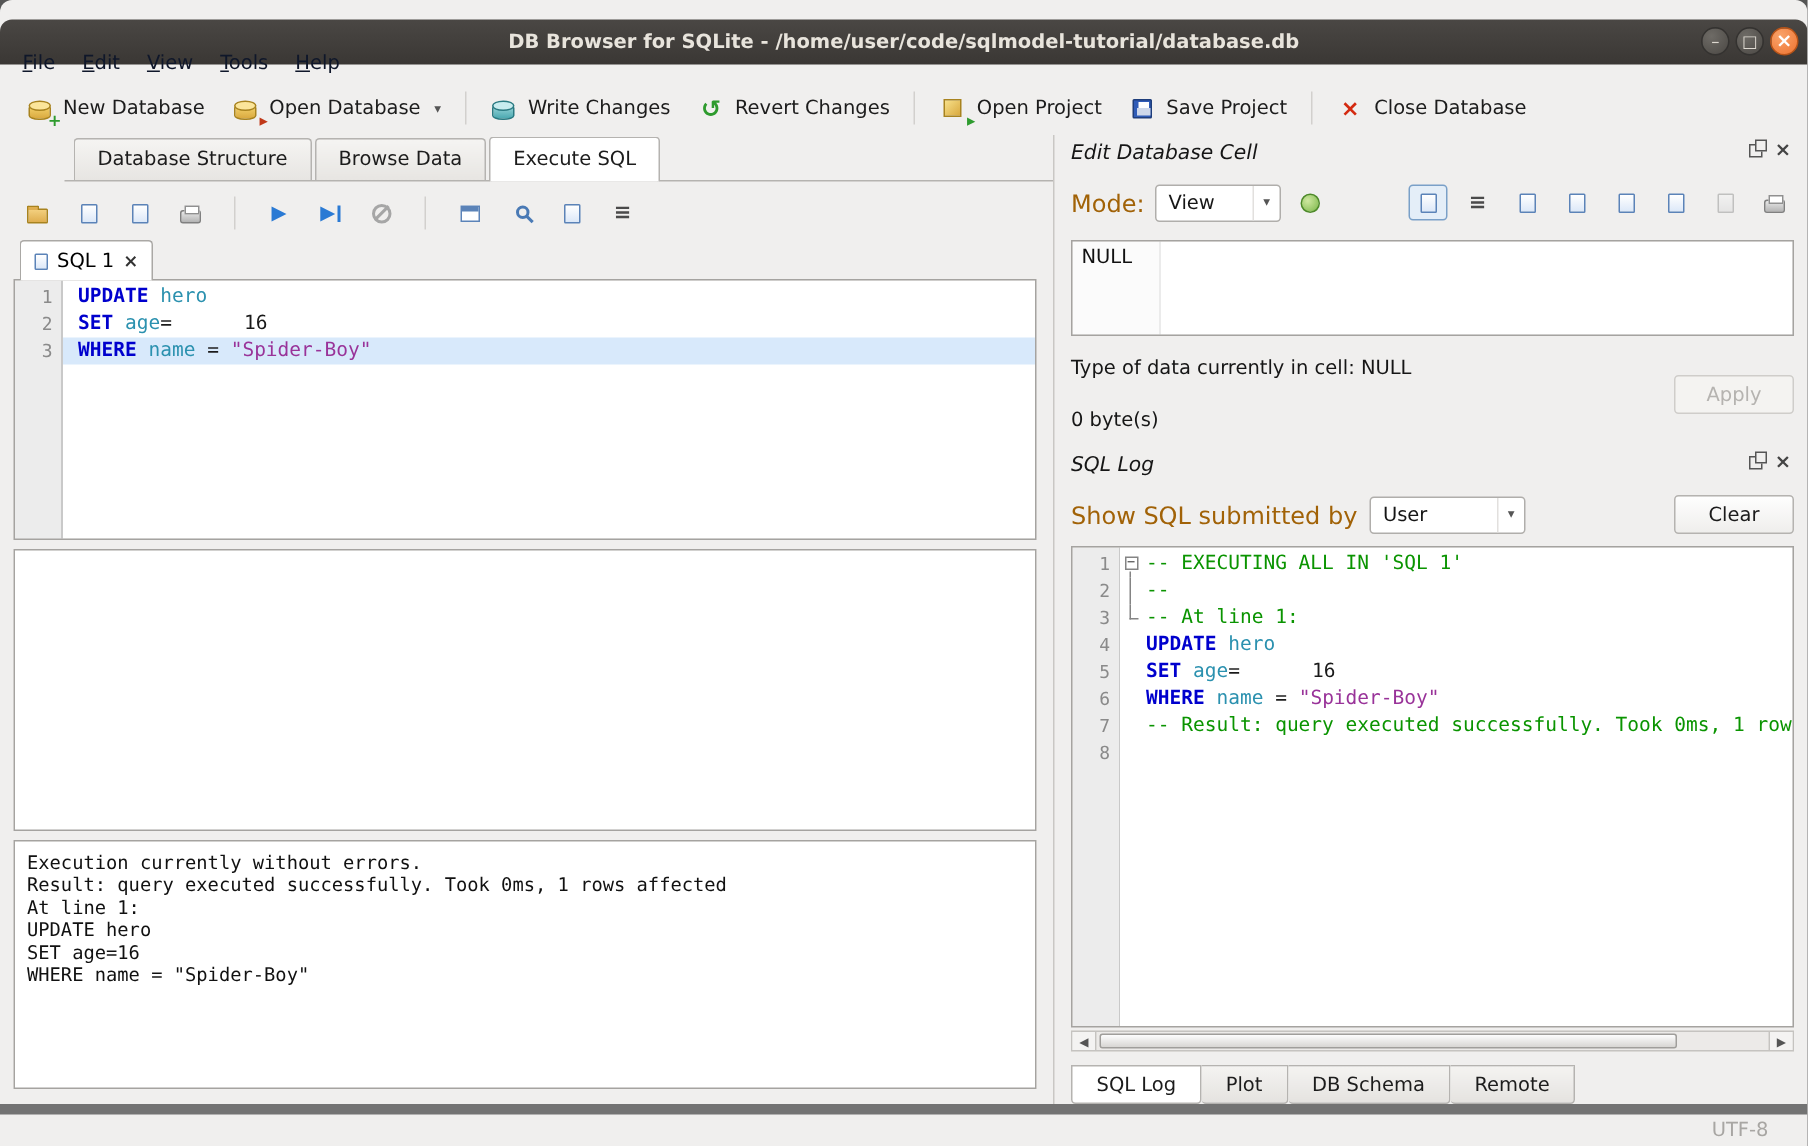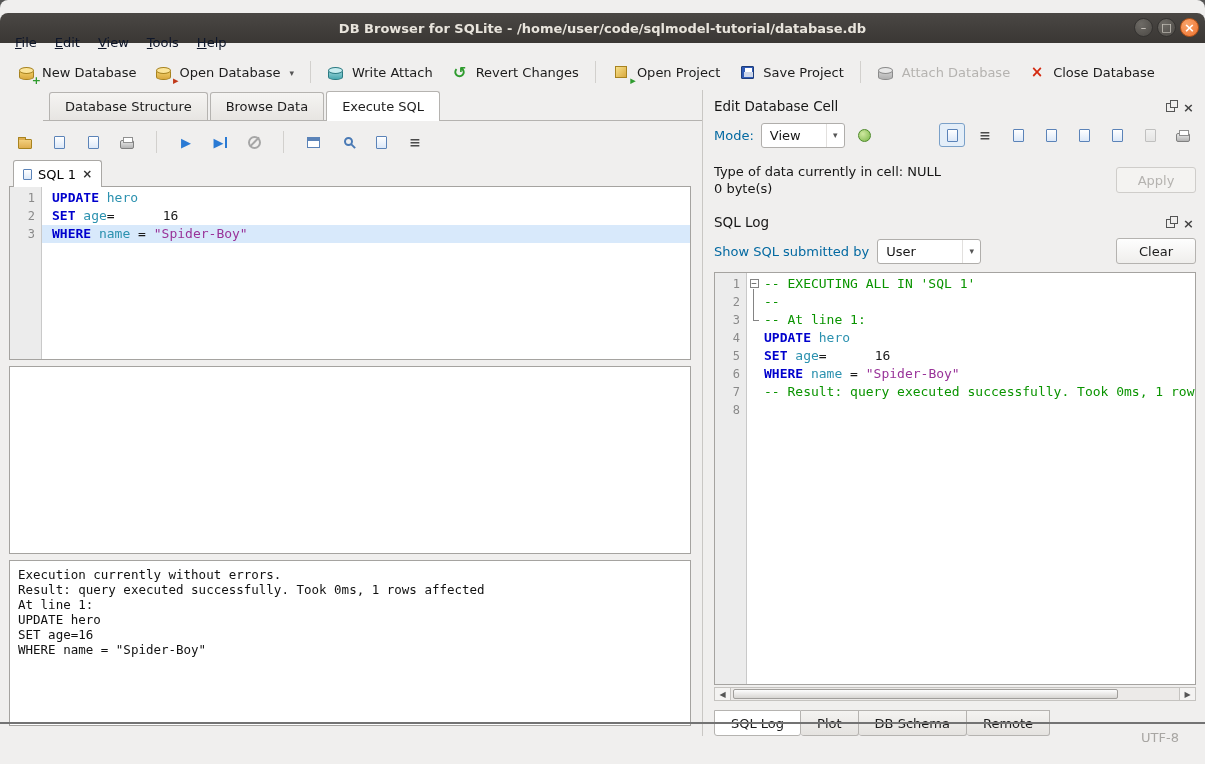--- a/index.html
+++ b/index.html
@@ -100,59 +100,59 @@
   .fold-end::before { content:""; position:absolute; left:6px; top:0; height:9px; width:5px; border-left:1px solid #848484; border-bottom:1px solid #848484; }
   .tok-kw { color:var(--c-keyword,#0000cd); font-weight:bold; }
   .tok-id { color:var(--c-identifier,#2b91af); }
   .tok-num { color:var(--c-number,#1a1a1a);margin-left:48px; }
   .tok-str { color:var(--c-string,#993399); }
   .tok-cm { color:var(--c-comment,#0a9400); }
   .tok-pl { color:#1a1a1a; }
 
   
   .right-panel { position:absolute; top:90px; left:704px; right:0; bottom:28px; display:flex; flex-direction:column; padding:2px 9px 0 10px; overflow:hidden; }
-  .panel-header { display:flex; align-items:flex-end; height:20px; margin-top:2px; }
+  .panel-header { display:flex; align-items:flex-start; height:20px; margin-top:2px;font-style:italic; }
   .panel-title { font-size:13.5px; color:#161616; }
   .ph-icons { margin-left:auto; display:flex; align-items:center; gap:8px; padding-right:2px; }
   .mode-row { display:flex; align-items:center; gap:7px; height:30px; margin-top:6px; }
-  .lbl { font-size:13px; color:#0369a1; }
+  .lbl { font-size:16px; color:#a16207; }
   .combo { display:flex; align-items:center; height:25px; background:#fff; border:1px solid #b0aeab; border-radius:3px; padding-left:8px; font-size:13px; color:#161616; }
   .combo-arrow { width:18px; height:100%; display:flex; align-items:center; justify-content:center; color:#555; font-size:9px; margin-left:auto; border-left:1px solid #e2e0de; }
   .combo.mode { width:84px; }
   .combo.user { width:104px; }
   .spacer { flex:1; }
   .ric { width:26px; height:24px; display:flex; align-items:center; justify-content:center; border-radius:3px; }
   .ric.pressed { background:#e4eef8; border:1px solid #7aa0c8; }
   .ric.dim { opacity:.55; }
   .cell-editor { height:64px; margin-top:10px; border:1px solid #a5a3a0;
     background:linear-gradient(to right,#fbfbfb 0 58px,#ebebeb 58px 59px,#ffffff 59px);
     font-size:13px; color:#111; padding:3px 6px; }
   .info-row { display:flex; align-items:center; margin-top:14px; }
-  .info-lines { display:flex; flex-direction:column; gap:2px; font-size:13px; color:#161616; }
+  .info-lines { display:flex; flex-direction:column; gap:20px; font-size:13px; color:#161616; }
   .btn { min-width:80px; height:26px; border:1px solid #b5b3b0; border-radius:3px; background:linear-gradient(#fefefe,#efeeec);
     font-size:13px; color:#1c1c1c; display:flex; align-items:center; justify-content:center; font-family:inherit; }
   .btn.disabled { color:#b5b3b0; background:#f4f3f1; border-color:#cfcdca; }
   .btn.apply { margin-left:auto; align-self:center; }
   .sqllog-header { margin-top:14px; }
   .filter-row { display:flex; align-items:center; gap:8px; margin-top:6px; height:30px; }
   .log-box { flex:1; margin-top:6px; border:1px solid #a5a3a0; }
   .hscroll { height:14px; display:flex; margin-top:2px; border:1px solid #c5c3c0; background:#eceae8; }
   .hs-btn { width:16px; display:flex; align-items:center; justify-content:center; font-size:8px; color:#555; background:#f4f3f2; }
   .hs-btn.left { border-right:1px solid #c5c3c0; }
   .hs-btn.right { border-left:1px solid #c5c3c0; }
   .hs-track { flex:1; position:relative; }
   .hs-thumb { position:absolute; left:2px; top:1px; bottom:1px; width:86%; background:linear-gradient(#fdfdfd,#d8d6d3); border:1px solid #a09e9b; border-radius:2px; }
   .btabs { display:flex; margin-top:9px; height:26px; }
   .btab { display:flex; align-items:center; padding:0 16px; font-size:13px; color:#1c1c1c;
     border:1px solid #b5b3b0; border-left:none; background:linear-gradient(#f4f3f1,#e5e3e0); border-radius:0 0 3px 3px; }
   .btab:first-child { border-left:1px solid #b5b3b0; }
   .btab.active { background:#fff; }
 
   
-  .statusbar { position:absolute; bottom:14px; left:0; right:0; height:28px; border-top:2px solid #737373;
+  .statusbar { position:absolute; bottom:0; left:0; right:0; height:28px; border-top:7px solid #737373;
     display:flex; align-items:center; justify-content:flex-end; padding-right:26px; }
   .status-enc { font-size:13px; color:#a8a6a3; }
 </style>
 </head>
 <body>
 
 <div class="window">
 
   <div class="titlebar">
     <div class="tb-title">DB Browser for SQLite - /home/user/code/sqlmodel-tutorial/database.db</div>
@@ -185,21 +185,21 @@
           <i class="badge red">▸</i>
         </span>
       <span>Open Database</span>
       <span class="ddn">▾</span>
     </div>
     <span class="tsep"></span>
     <div class="tbtn">
       <span class="ic">
           <span class="cyl teal"></span>
         </span>
-      <span>Write Attach</span>
+      <span>Write Changes</span>
     </div>
     <div class="tbtn">
       <span class="ic">
           <span class="glyph-revert">↺</span>
         </span>
       <span>Revert Changes</span>
     </div>
     <span class="tsep"></span>
     <div class="tbtn">
       <span class="ic">
@@ -208,26 +208,20 @@
         </span>
       <span>Open Project</span>
     </div>
     <div class="tbtn">
       <span class="ic">
           <span class="floppy-ic"></span>
         </span>
       <span>Save Project</span>
     </div>
     <span class="tsep"></span>
-    <div class="tbtn disabled">
-      <span class="ic">
-          <span class="cyl gray"></span>
-        </span>
-      <span>Attach Database</span>
-    </div>
     <div class="tbtn">
       <span class="ic">
           <span class="glyph-closedb">×</span>
         </span>
       <span>Close Database</span>
     </div>
   </div>
 
   <div class="left-panel">
     <div class="main-tabs">
@@ -336,20 +330,23 @@
       <span class="ric">
           <span class="file-ic"></span>
         </span>
       <span class="ric dim">
           <span class="file-ic gray"></span>
         </span>
       <span class="ric">
           <span class="print-ic"></span>
         </span>
     </div>
+    <div class="cell-editor">
+      <span>NULL</span>
+    </div>
     <div class="info-row">
       <div class="info-lines">
         <div>Type of data currently in cell: NULL</div>
         <div>0 byte(s)</div>
       </div>
       <button class="btn disabled apply">Apply</button>
     </div>
     <div class="panel-header sqllog-header">
       <span class="panel-title">SQL Log</span>
       <span class="ph-icons">

